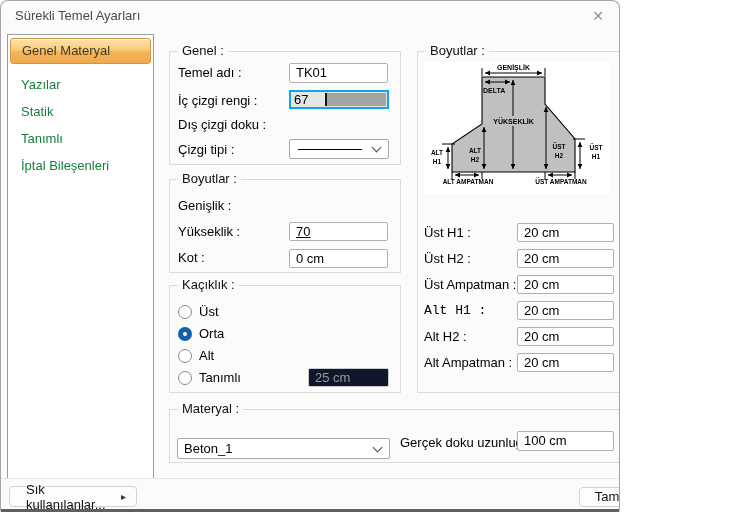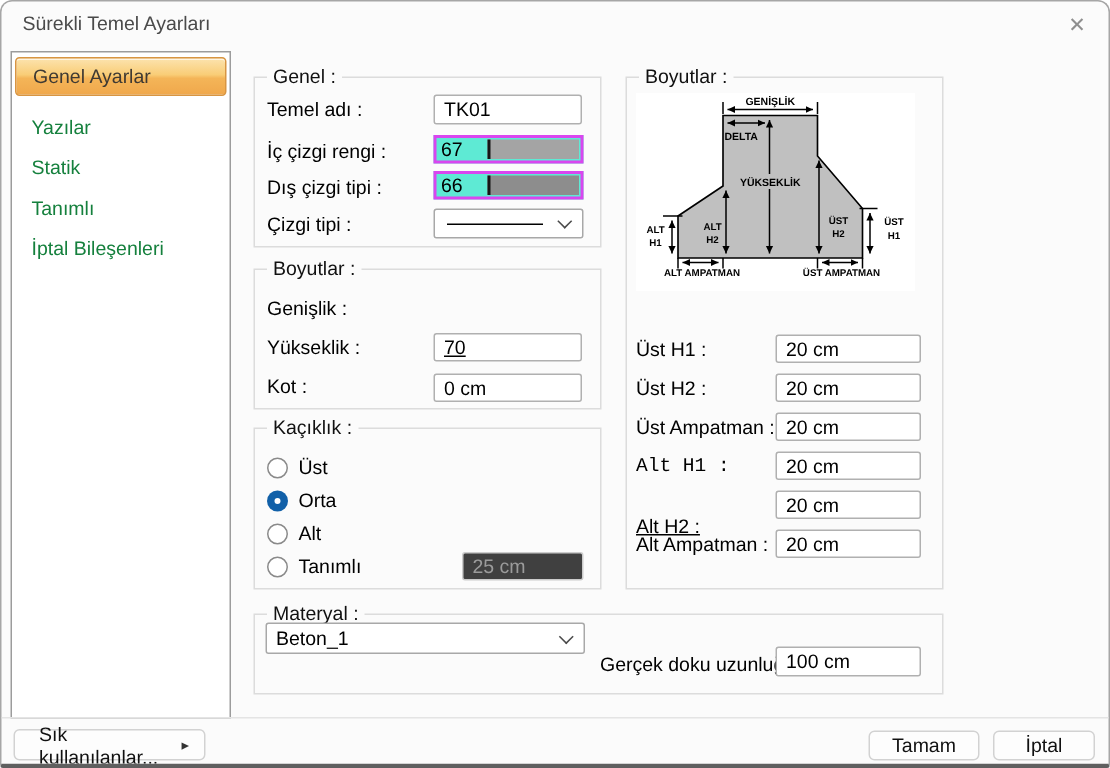--- a/index.html
+++ b/index.html
@@ -1,20 +1,20 @@
 <!DOCTYPE html>
 <html><head>
 <meta charset="utf-8">
 <style>
   * { box-sizing: border-box; margin: 0; padding: 0; }
   html,body { width: 740px; height: 512px; background:#fff; }
   body { font-family: "Liberation Sans", sans-serif; font-size: 13px; color:#000; }
 
   .dialog {
-    position: relative; width: 740px; height: 512px;
+    position: relative; width: 620px; height: 512px;
     background: #fbfbfb;
     border: 1px solid #a6a6a6;
     border-bottom: 3px solid #5f5f5f;
     border-radius: 8px 8px 2px 2px;
     overflow: hidden;
     padding-left: 24px;
   }
 
   
   .titlebar { position:absolute; left:0; top:0; width:100%; height:30px; }
@@ -35,24 +35,24 @@
   .side-item.selected + .side-item { margin-top:7px; }
 
   
   .group { position:absolute; border:1px solid #dcdcdc; background:transparent; }
   .legend { position:absolute; top:-9px; left:8px; background:#fbfbfb; padding:0 4px; color:#111; }
 
   .lbl { position:absolute; color:#000; height:16px; line-height:16px; white-space:nowrap; }
 
   .txt { position:absolute; background:#fff; border:1px solid #b0b0b0; border-radius:2px;
     padding-left:6px; line-height:17px; font-size:13px; color:#000; overflow:hidden; white-space:nowrap; }
-  .txt.disabled { color:#9b9b9b; border-color:#cccccc; background:#404040; }
-
-  
-  .colorctl { position:absolute; border:2px solid #d946ef; background:#5eead4; display:flex; }
+  .txt.disabled { color:#9b9b9b; border-color:#cccccc; background:#0f172a; }
+
+  
+  .colorctl { position:absolute; border:2px solid #0ea5e9; background:#e5e5e5; display:flex; }
   .colorctl .num { width:34px; padding-left:3px; line-height:15px; font-size:13px; }
   .colorctl .sw { flex:1; margin:1px 1px 1px 0; border-left:2px solid #161616; }
 
   
   .combo { position:absolute; background:#fff; border:1px solid #a8a8a8; border-radius:2px; }
   .combo .line { position:absolute; left:8px; top:50%; width:64px; border-top:1px solid #000; }
   .combo .val { position:absolute; left:6px; top:0; line-height:19px; }
   .chev { position:absolute; right:8px; top:50%; width:7px; height:7px; margin-top:-5px;
     border-right:1.4px solid #4a4a4a; border-bottom:1.4px solid #4a4a4a; transform:rotate(45deg); }
 
@@ -81,43 +81,39 @@
 <body>
 
 <div class="dialog">
 
   <div class="titlebar">
     <span class="title">Sürekli Temel Ayarları</span>
     <span class="close-btn">✕</span>
   </div>
 
   <div class="sidebar">
-    <div class="side-item selected">Genel Ayarlar</div>
+    <div class="side-item selected">Genel Materyal</div>
     <div class="side-item">Yazılar</div>
     <div class="side-item">Statik</div>
     <div class="side-item">Tanımlı</div>
     <div class="side-item">İptal Bileşenleri</div>
   </div>
 
   <div class="group" style="left:168px; top:50px; width:232px; height:114px;">
     <span class="legend">Genel :</span>
     <span class="lbl" style="left:8px; top:13px;">Temel adı :</span>
     <div class="txt" style="left:119px; top:11px; width:99px; height:20px;">TK01</div>
 
     <span class="lbl" style="left:8px; top:41px;">İç çizgi rengi :</span>
     <div class="colorctl" style="left:119px; top:38px; width:100px; height:19px;">
       <span class="num">67</span>
       <span class="sw" style="background: rgb(164, 164, 164);"></span>
     </div>
 
-    <span class="lbl" style="left:8px; top:65px;">Dış çizgi tipi :</span>
-    <div class="colorctl" style="left:119px; top:62px; width:100px; height:19px;">
-      <span class="num">66</span>
-      <span class="sw" style="background: rgb(141, 141, 141);"></span>
-    </div>
+    <span class="lbl" style="left:8px; top:65px;">Dış çizgi doku :</span>
 
     <span class="lbl" style="left:8px; top:90px;">Çizgi tipi :</span>
     <div class="combo" style="left:119px; top:87px; width:100px; height:20px;">
       <span class="line"></span>
       <span class="chev"></span>
     </div>
   </div>
 
   <div class="group" style="left:168px; top:178px; width:232px; height:94px;">
     <span class="legend">Boyutlar :</span>
@@ -144,21 +140,21 @@
     </div>
     <div class="radio-row" style="top:84px;">
       <span class="radio"></span>
       <span class="rlabel">Tanımlı</span>
     </div>
     <div class="txt disabled" style="left:138px; top:82px; width:81px; height:19px;">25 cm</div>
   </div>
 
   <div class="group" style="left:168px; top:408px; width:460px; height:54px;">
     <span class="legend">Materyal :</span>
-    <div class="combo" style="left:7px; top:5px; width:213px; height:21px;">
+    <div class="combo" style="left:7px; top:28px; width:213px; height:21px;">
       <span class="val">Beton_1</span>
       <span class="chev"></span>
     </div>
     <span class="lbl" style="left:230px; top:25px;">Gerçek doku uzunluğu :</span>
     <div class="txt" style="left:347px; top:21px; width:97px; height:20px;">100 cm</div>
   </div>
 
   <div class="group" style="left:416px; top:50px; width:212px; height:342px;">
     <span class="legend">Boyutlar :</span>
 
@@ -211,21 +207,21 @@
     </svg>
 
     <span class="lbl" style="left:6px; top:173px;">Üst H1 :</span>
     <div class="txt" style="left:99px; top:171px; width:97px; height:19px;">20 cm</div>
     <span class="lbl" style="left:6px; top:199px;">Üst H2 :</span>
     <div class="txt" style="left:99px; top:197px; width:97px; height:19px;">20 cm</div>
     <span class="lbl" style="left:6px; top:225px;">Üst Ampatman :</span>
     <div class="txt" style="left:99px; top:223px; width:97px; height:19px;">20 cm</div>
     <span class="lbl" style="left:6px; top:251px;font-family:Liberation Mono, monospace;">Alt H1 :</span>
     <div class="txt" style="left:99px; top:249px; width:97px; height:19px;">20 cm</div>
-    <span class="lbl" style="left:6px; top:291px;text-decoration:underline;">Alt H2 :</span>
+    <span class="lbl" style="left:6px; top:277px;">Alt H2 :</span>
     <div class="txt" style="left:99px; top:275px; width:97px; height:19px;">20 cm</div>
     <span class="lbl" style="left:6px; top:303px;">Alt Ampatman :</span>
     <div class="txt" style="left:99px; top:301px; width:97px; height:19px;">20 cm</div>
   </div>
 
   <div class="footer-sep"></div>
   <div class="btn fav-btn">
     <span>Sık kullanılanlar...</span>
     <span class="arrow">▸</span>
   </div>

